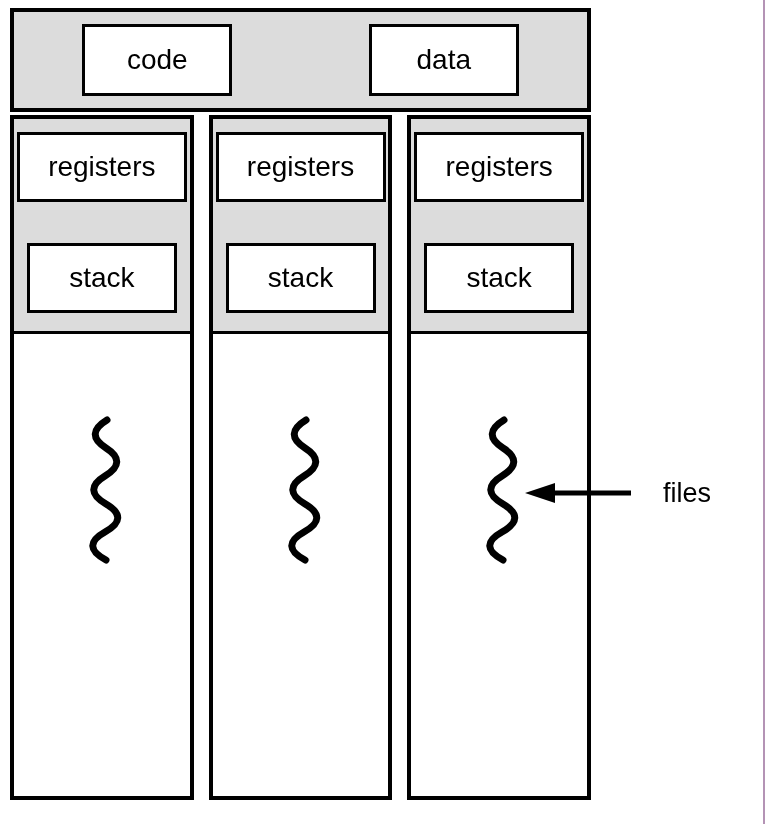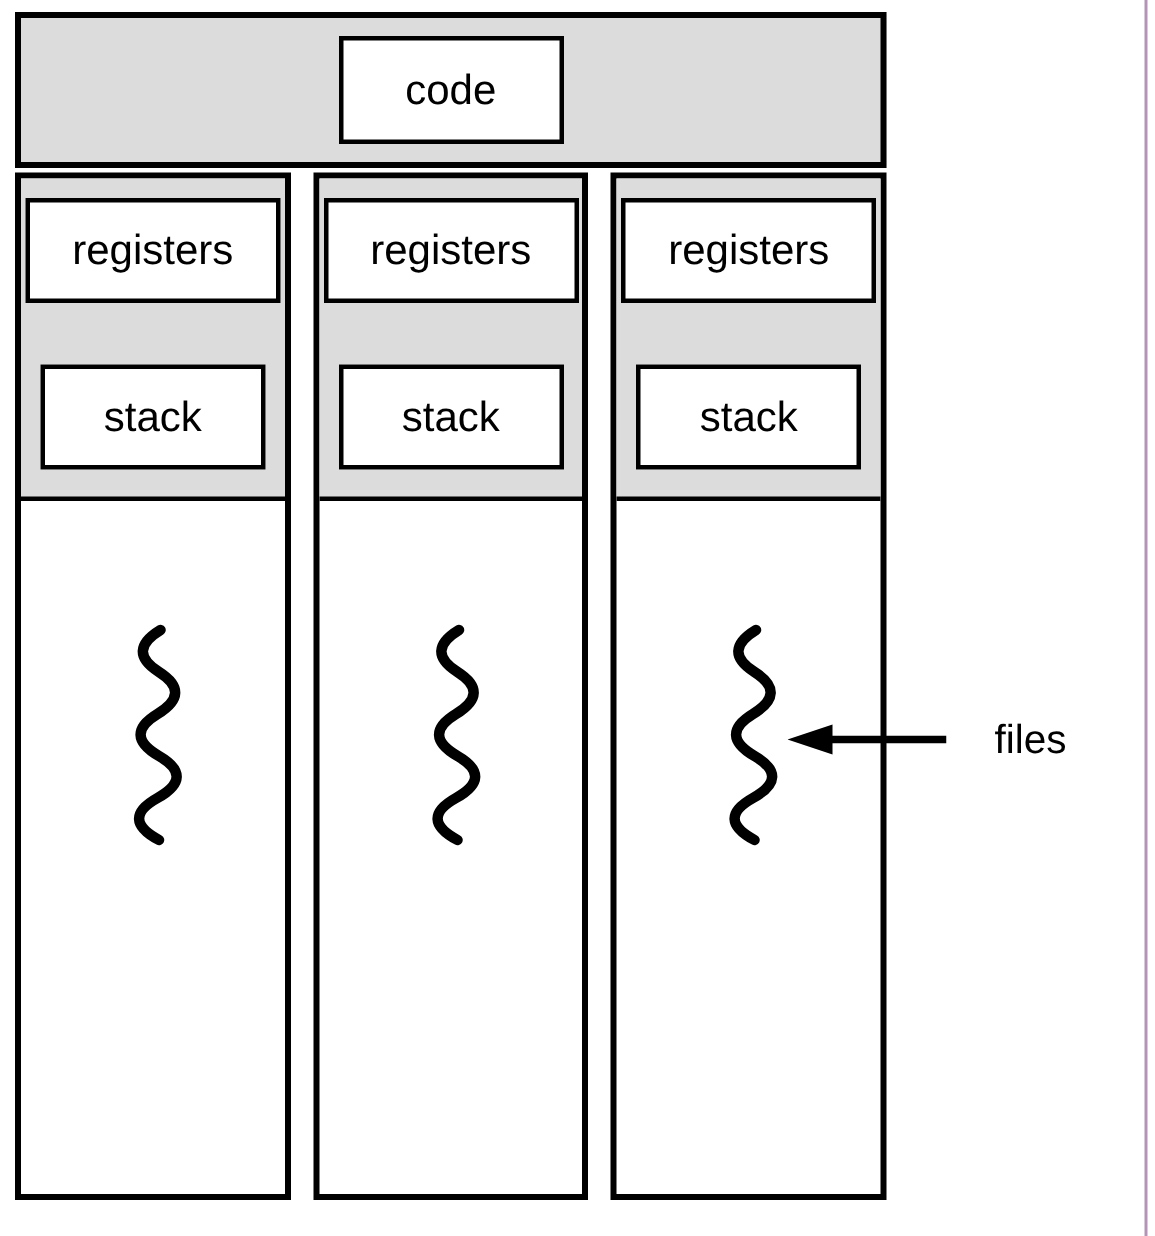--- a/index.html
+++ b/index.html
@@ -116,20 +116,25 @@
   <div class="page-edge"></div>
 
   <div class="process">
 
     <div class="shared-band">
       <div class="shared-cell">
         <div class="white-box shared-box">
           <span>code</span>
         </div>
       </div>
+      <div class="shared-cell">
+        <div class="white-box shared-box">
+          <span>data</span>
+        </div>
+      </div>
     </div>
 
     <div class="columns">
 
       <div class="thread-column">
         <div class="private-band">
           <div class="white-box registers-box">
             <span>registers</span>
           </div>
           <div class="white-box stack-box">

